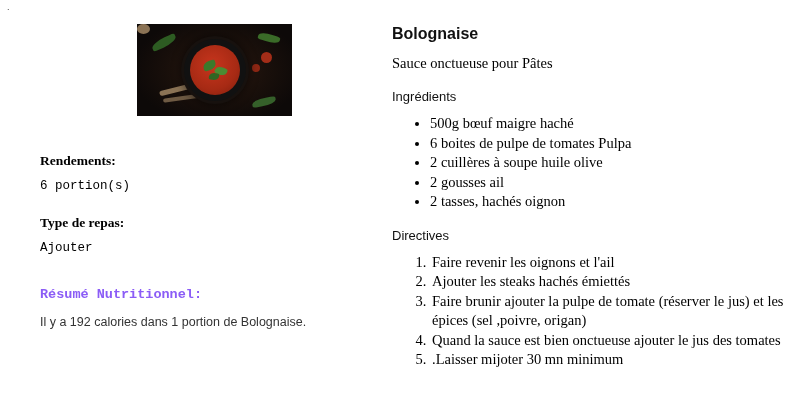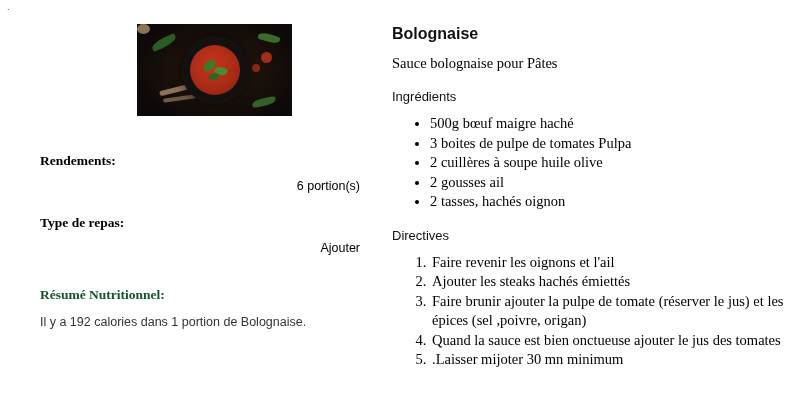--- a/index.html
+++ b/index.html
@@ -109,40 +109,39 @@
     width: 320px;
   }
   .meta-label {
     font-family: "Liberation Serif", serif;
     font-weight: bold;
     font-size: 13.5px;
     line-height: 17px;
     margin: 0 0 9px 0;
   }
   .meta-value {
-    font-family: Liberation Sans, sans-serif;
+    font-family: Liberation Mono, monospace;
     font-size: 12.5px;
     line-height: 16px;
     margin: 0 0 20px 0;
-    text-align: right;
   }
   .meta-value.last { margin-bottom: 0; }
 
   .nutri-block {
     position: absolute;
     left: 40px;
     top: 270px;
     width: 330px;
   }
   .nutri-title {
-    font-family: Liberation Serif, serif;
+    font-family: Liberation Mono, monospace;
     font-weight: bold;
     font-size: 13.5px;
     line-height: 18px;
-    color: #14532d;
+    color: #8b5cf6;
     margin: 0 0 10px 0;
   }
   .nutri-text {
     font-family: "Liberation Sans", sans-serif;
     font-size: 12.5px;
     line-height: 17px;
     color: #333333;
     margin: 0;
   }
 
@@ -236,26 +235,26 @@
 
     <div class="nutri-block">
       <p class="nutri-title">Résumé Nutritionnel:</p>
       <p class="nutri-text">Il y a 192 calories dans 1 portion de Bolognaise.</p>
     </div>
 
   </div>
 
   <div class="right-col">
     <h1 class="recipe-title">Bolognaise</h1>
-    <p class="recipe-sub">Sauce bolognaise pour Pâtes</p>
+    <p class="recipe-sub">Sauce onctueuse pour Pâtes</p>
 
     <h2 class="section-head">Ingrédients</h2>
     <ul class="ingredients">
       <li>500g bœuf maigre haché</li>
-      <li>3 boites de pulpe de tomates Pulpa</li>
+      <li>6 boites de pulpe de tomates Pulpa</li>
       <li>2 cuillères à soupe huile olive</li>
       <li>2 gousses ail</li>
       <li>2 tasses, hachés oignon</li>
     </ul>
 
     <h2 class="section-head">Directives</h2>
     <ol class="directions">
       <li>Faire revenir les oignons et l'ail</li>
       <li>Ajouter les steaks hachés émiettés</li>
       <li>Faire brunir ajouter la pulpe de tomate (réserver le jus) et les épices (sel ,poivre, origan)</li>

